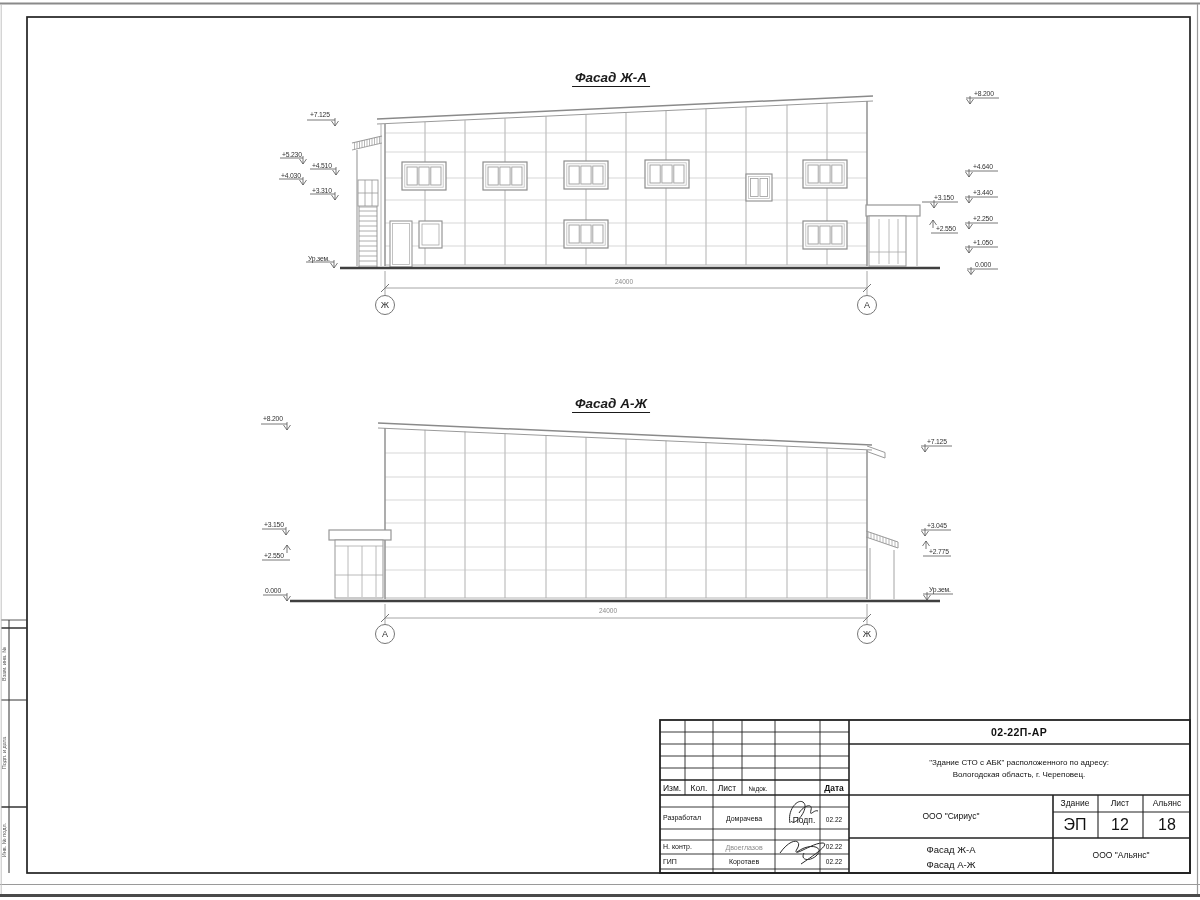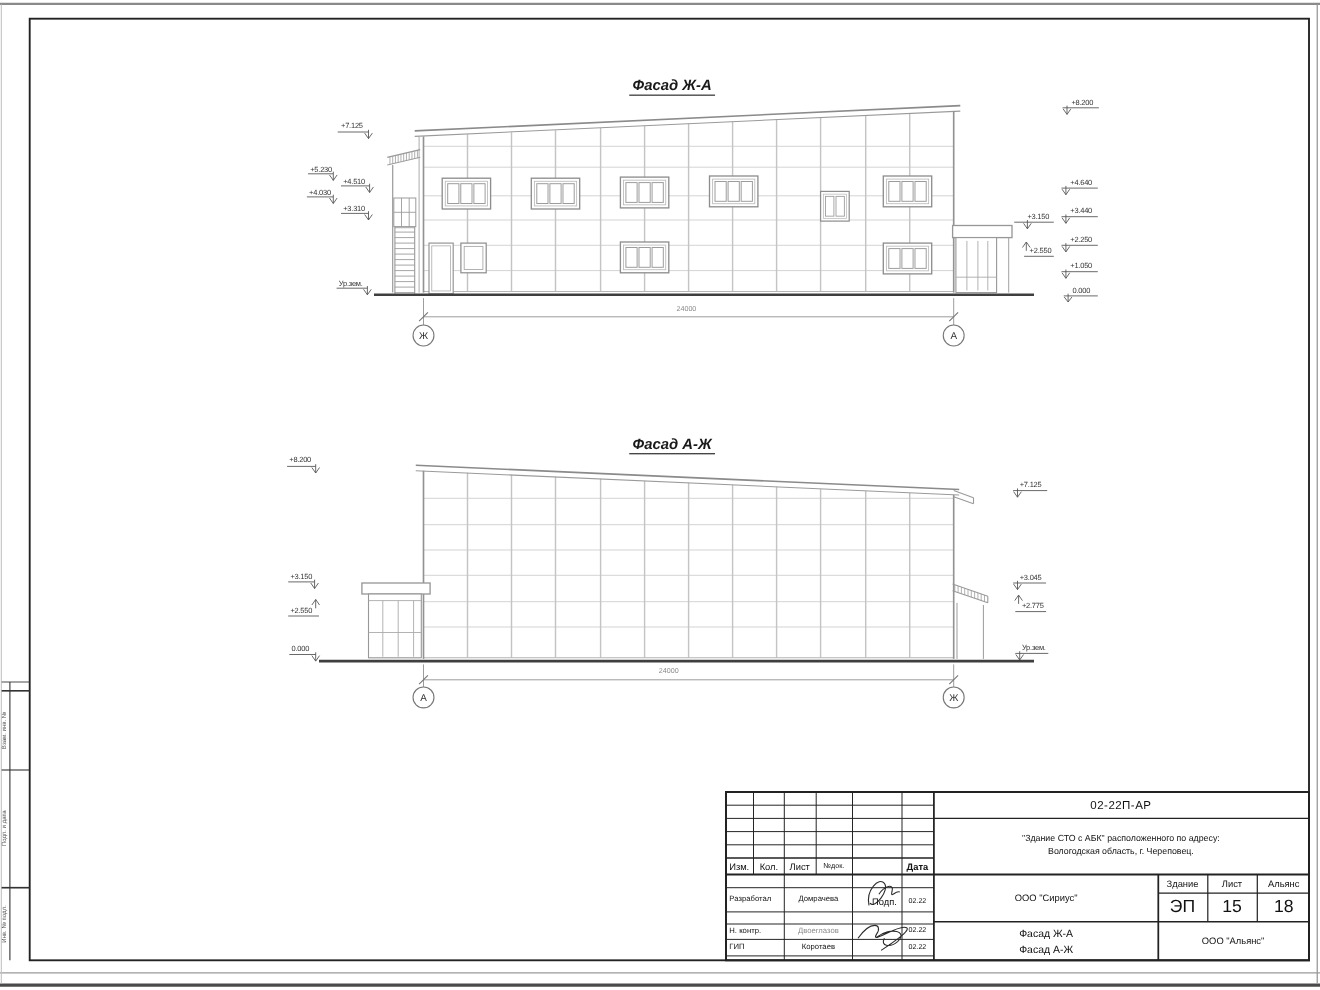--- a/index.html
+++ b/index.html
@@ -10,21 +10,21 @@
       letter-spacing:-.2px;white-space:nowrap;}
   .dim{position:absolute;font:6.5px "Liberation Sans",sans-serif;color:#8a8a8a;
        transform:translateX(-50%);white-space:nowrap;}
   .ax{position:absolute;font:9px "Liberation Sans",sans-serif;color:#333;
       transform:translate(-50%,-50%);}
   .ttl{position:absolute;font:italic 600 13.5px "Liberation Sans",sans-serif;color:#1a1a1a;
        transform:translateX(-50%);border-bottom:1.2px solid #1a1a1a;padding:0 3px 1px;white-space:nowrap;}
   .tb{position:absolute;color:#111;white-space:nowrap;font-family:"Liberation Sans",sans-serif;}
   .c{transform:translate(-50%,-50%);}
   .f65{font-size:6.5px;}.f7{font-size:7px;}.f8{font-size:8px;}.f85{font-size:8.5px;}
-  .f95{font-size:9.5px;}.f10{font-size:16px;}.f105{font-size:10.5px;font-weight:400;letter-spacing:.4px;text-align:center;}
+  .f95{font-size:9.5px;}.f10{font-size:16px;}.f105{font-size:10.5px;font-weight:700;letter-spacing:.4px;text-align:center;}
   .muted{color:#8b8b8b;}
   .rot{position:absolute;font:5.5px "Liberation Sans",sans-serif;color:#555;white-space:nowrap;
        transform:translate(-50%,-50%) rotate(-90deg);}
 </style>
 </head>
 <body>
 
 <div id="sheet">
 
 <svg id="lines" width="1200" height="900" viewBox="0 0 1200 900">
@@ -260,16 +260,16 @@
 
 <span class="tb c f85" style="left:951px;top:816px;">ООО "Сириус"</span>
 <span class="tb c f95" style="left:951px;top:849px;">Фасад Ж-А</span>
 <span class="tb c f95" style="left:951px;top:864px;">Фасад А-Ж</span>
 <span class="tb c f85" style="left:1121px;top:855px;">ООО "Альянс"</span>
 
 <span class="tb c f85" style="left:1075px;top:803px;">Здание</span>
 <span class="tb c f85" style="left:1120px;top:803px;">Лист</span>
 <span class="tb c f85" style="left:1167px;top:803px;">Альянс</span>
 <span class="tb c f10" style="left:1075px;top:825px;">ЭП</span>
-<span class="tb c f10" style="left:1120px;top:825px;">15</span>
+<span class="tb c f10" style="left:1120px;top:825px;">12</span>
 <span class="tb c f10" style="left:1167px;top:825px;text-align:right;">18</span>
 
 </div>
 
 </body></html>

